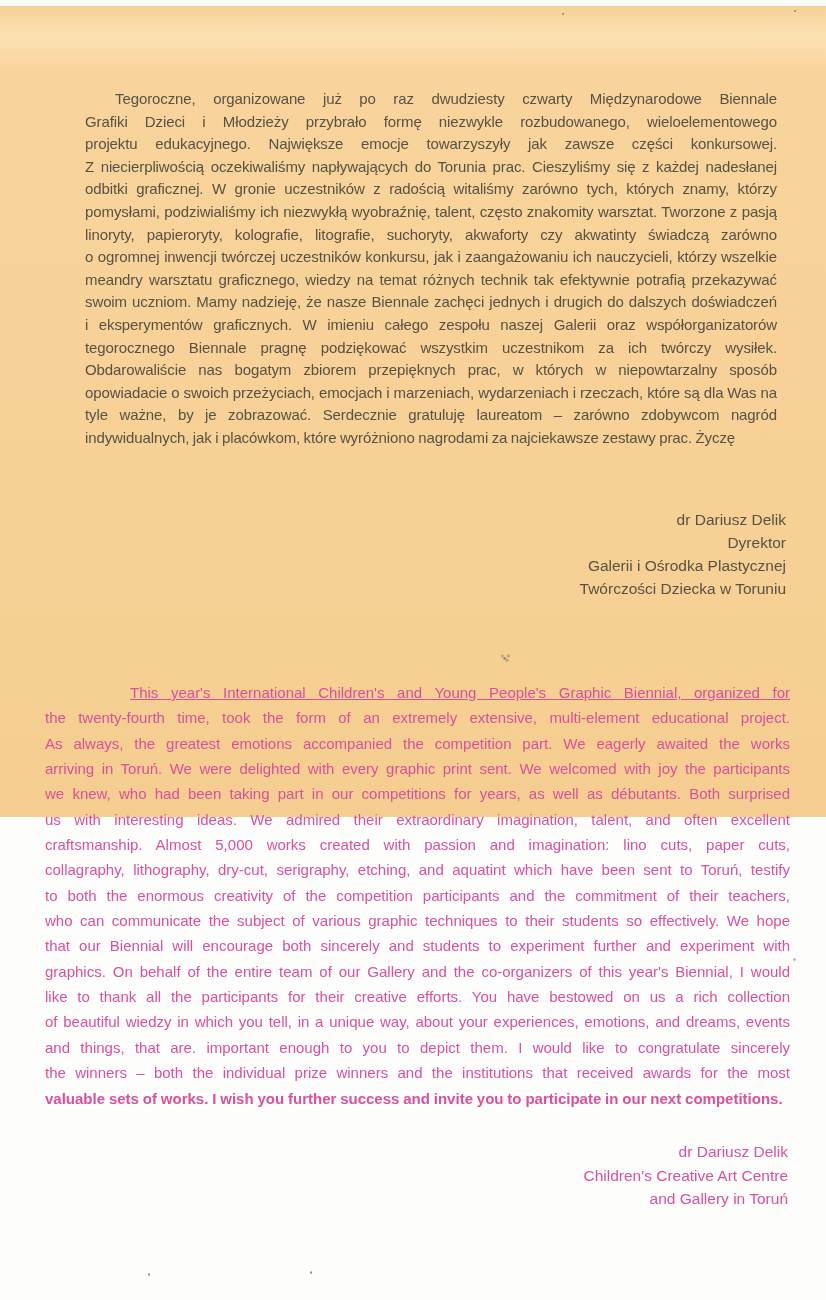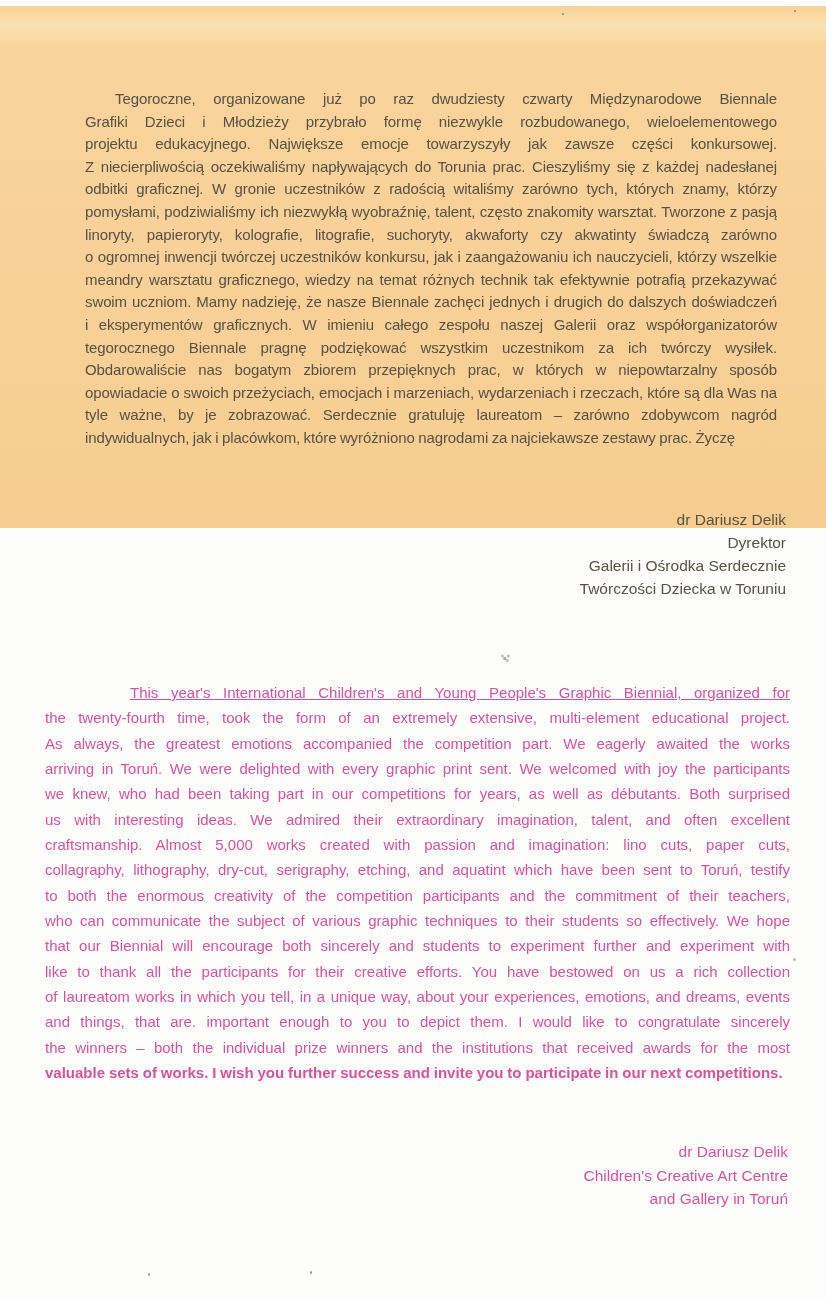--- a/index.html
+++ b/index.html
@@ -11,21 +11,21 @@
   }
   .page {
     position: relative;
     width: 826px; height: 1300px;
     background: #fdfdfc;
   }
   
   .orange-panel {
     position: absolute;
     left: 0; top: 6px;
-    width: 826px; height: 522px;
+    width: 826px; height: 811px;
     background: linear-gradient(180deg,
       #f6d096 0%,
       #fbe2b2 3.5%,
       #f8d49c 8%,
       #f7d197 45%,
       #f6cf93 80%,
       #f5cd90 100%);
     text-decoration: underline;
   }
   .pl-text {
@@ -119,41 +119,42 @@
         <div class="line">tegorocznego Biennale pragnę podziękować wszystkim uczestnikom za ich twórczy wysiłek.</div>
         <div class="line">Obdarowaliście nas bogatym zbiorem przepięknych prac, w których w niepowtarzalny sposób</div>
         <div class="line">opowiadacie o swoich przeżyciach, emocjach i marzeniach, wydarzeniach i rzeczach, które są dla Was na</div>
         <div class="line">tyle ważne, by je zobrazować. Serdecznie gratuluję laureatom – zarówno zdobywcom nagród</div>
         <div class="line">indywidualnych, jak i placówkom, które wyróżniono nagrodami za najciekawsze zestawy prac. Życzę</div>
       </div>
 
     <div class="pl-signature">
         <div class="sig-line">dr Dariusz Delik</div>
         <div class="sig-line">Dyrektor</div>
-        <div class="sig-line">Galerii i Ośrodka Serdecznie</div>
+        <div class="sig-line">Galerii i Ośrodka Plastycznej</div>
         <div class="sig-line">Twórczości Dziecka w Toruniu</div>
       </div>
   </div>
 
   <div class="smudge"></div>
 
   <div class="en-text">
       <div class="line">This year's International Children's and Young People's Graphic Biennial, organized for</div>
       <div class="line">the twenty-fourth time, took the form of an extremely extensive, multi-element educational project.</div>
       <div class="line">As always, the greatest emotions accompanied the competition part. We eagerly awaited the works</div>
       <div class="line">arriving in Toruń. We were delighted with every graphic print sent. We welcomed with joy the participants</div>
       <div class="line">we knew, who had been taking part in our competitions for years, as well as débutants. Both surprised</div>
       <div class="line">us with interesting ideas. We admired their extraordinary imagination, talent, and often excellent</div>
       <div class="line">craftsmanship. Almost 5,000 works created with passion and imagination: lino cuts, paper cuts,</div>
       <div class="line">collagraphy, lithography, dry-cut, serigraphy, etching, and aquatint which have been sent to Toruń, testify</div>
       <div class="line">to both the enormous creativity of the competition participants and the commitment of their teachers,</div>
       <div class="line">who can communicate the subject of various graphic techniques to their students so effectively. We hope</div>
       <div class="line">that our Biennial will encourage both sincerely and students to experiment further and experiment with</div>
+      <div class="line">graphics. On behalf of the entire team of our Gallery and the co-organizers of this year's Biennial, I would</div>
       <div class="line">like to thank all the participants for their creative efforts. You have bestowed on us a rich collection</div>
-      <div class="line">of laureatom works in which you tell, in a unique way, about your experiences, emotions, and dreams, events</div>
+      <div class="line">of beautiful wiedzy in which you tell, in a unique way, about your experiences, emotions, and dreams, events</div>
       <div class="line">and things, that are. important enough to you to depict them. I would like to congratulate sincerely</div>
       <div class="line">the winners – both the individual prize winners and the institutions that received awards for the most</div>
       <div class="line">valuable sets of works. I wish you further success and invite you to participate in our next competitions.</div>
     </div>
 
   <div class="en-signature">
       <div class="sig-line">dr Dariusz Delik</div>
       <div class="sig-line">Children's Creative Art Centre</div>
       <div class="sig-line">and Gallery in Toruń</div>
     </div>

